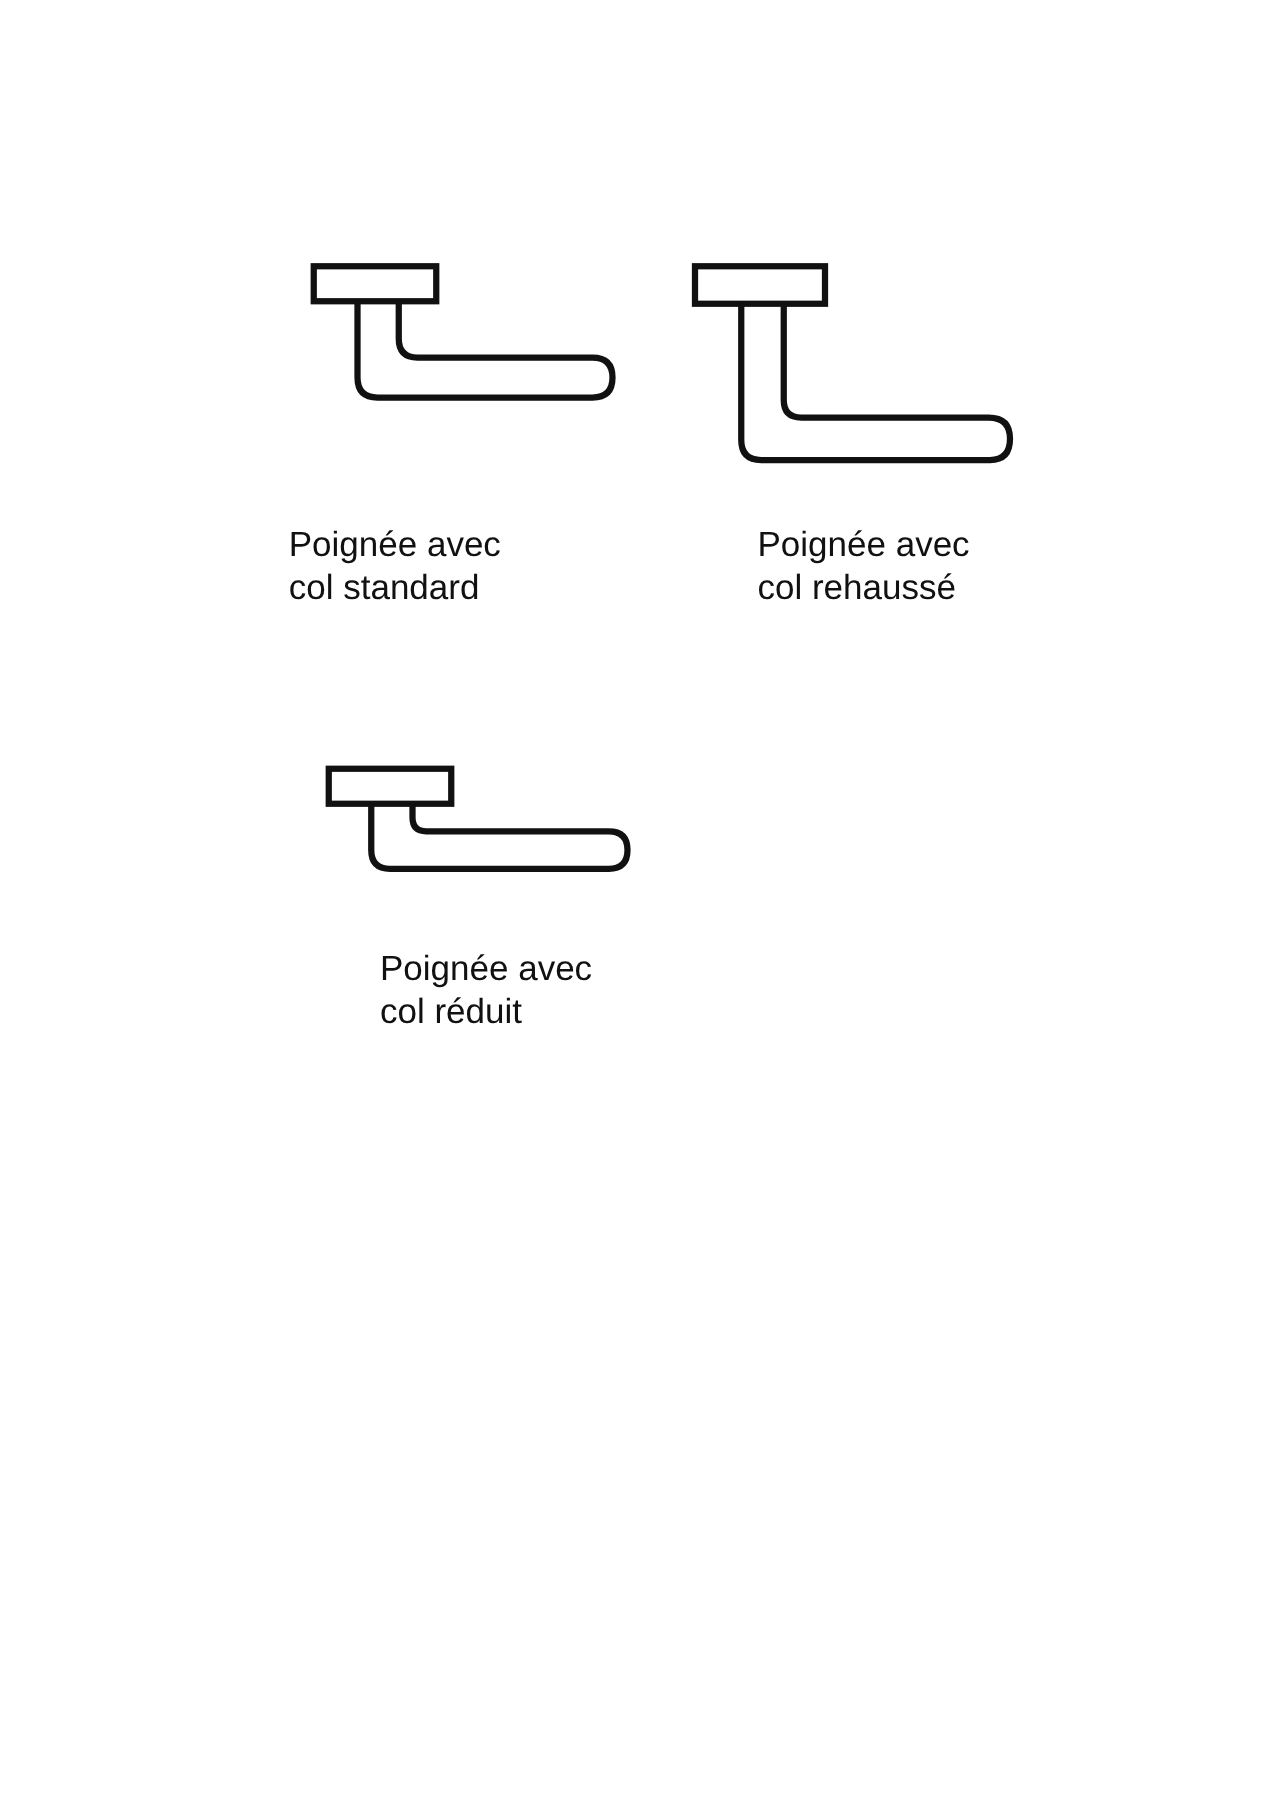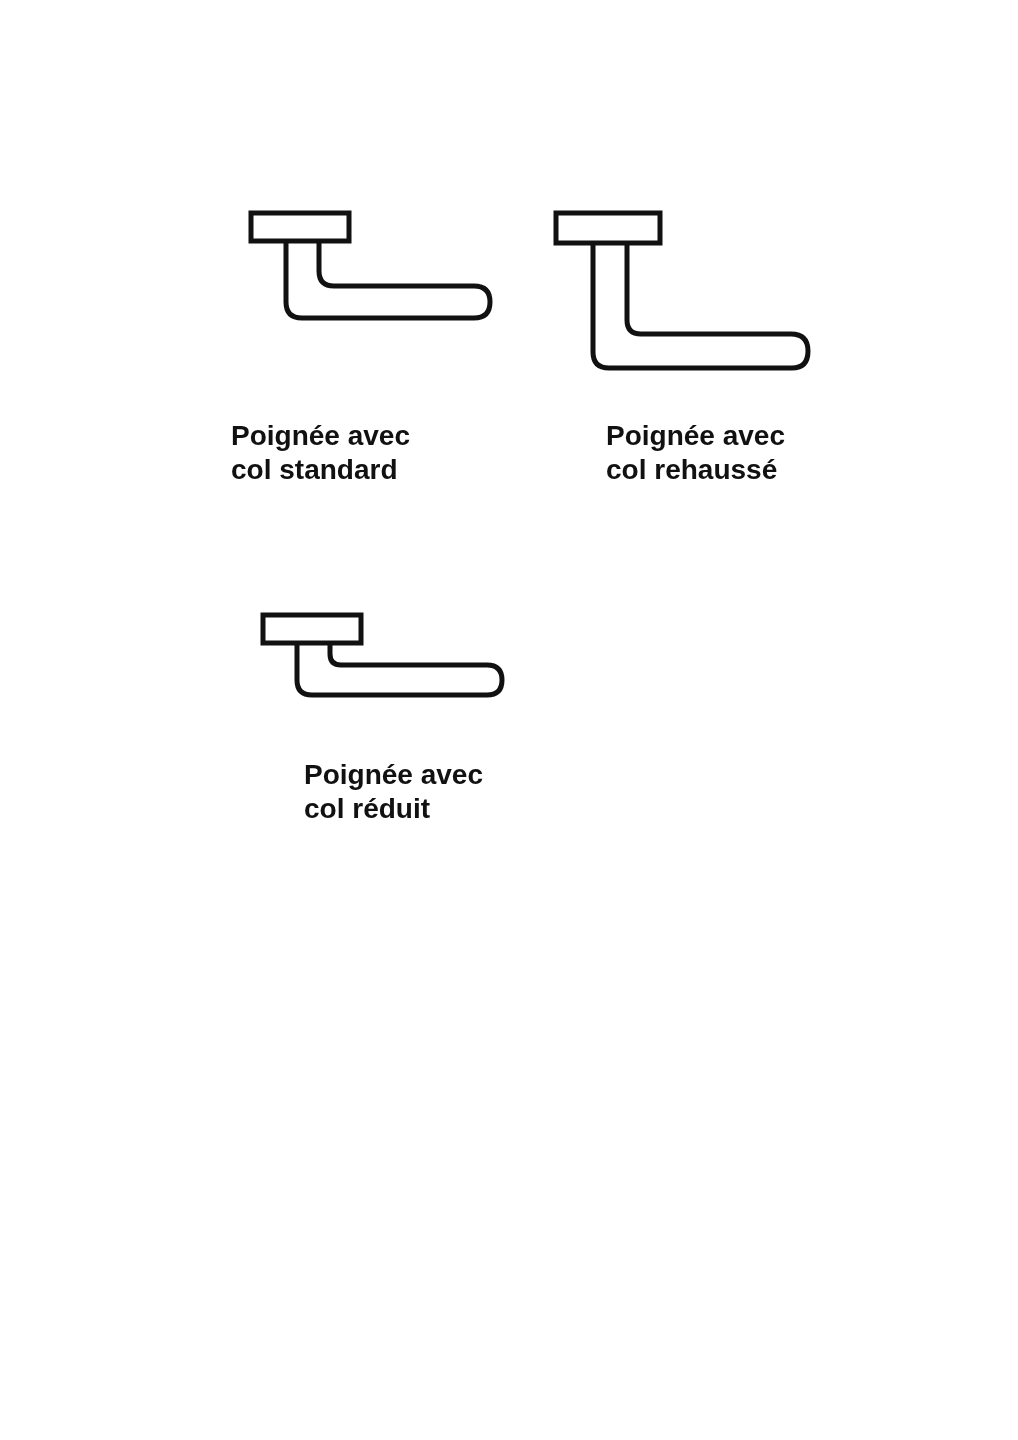--- a/index.html
+++ b/index.html
@@ -7,21 +7,21 @@
   .figure { position: absolute; }
   svg { display: block; overflow: visible; }
   .label {
     position: absolute;
     font-family: "Liberation Sans", sans-serif;
     font-size: 28px;
     line-height: 34px;
     color: #111111;
     white-space: nowrap;
   }
-  .label div { display: block; font-weight: bold; }
+  .label div { display: block; }
 </style>
 </head>
 <body>
 
 <div class="figure" style="left:0;top:0;">
   <svg width="1018" height="1440" style="position:absolute;left:0;top:0;">
 
     <rect x="251" y="213" width="98" height="28" fill="none" stroke="#111" stroke-width="5"></rect>
 
     <path d="M286 241 L286 302 Q286 318 302 318 L474 318 Q490 318 490 302 Q490 286 474 286 L334 286 Q319 286 319 271 L319 241" fill="none" stroke="#111" stroke-width="5" stroke-linejoin="round"></path>

